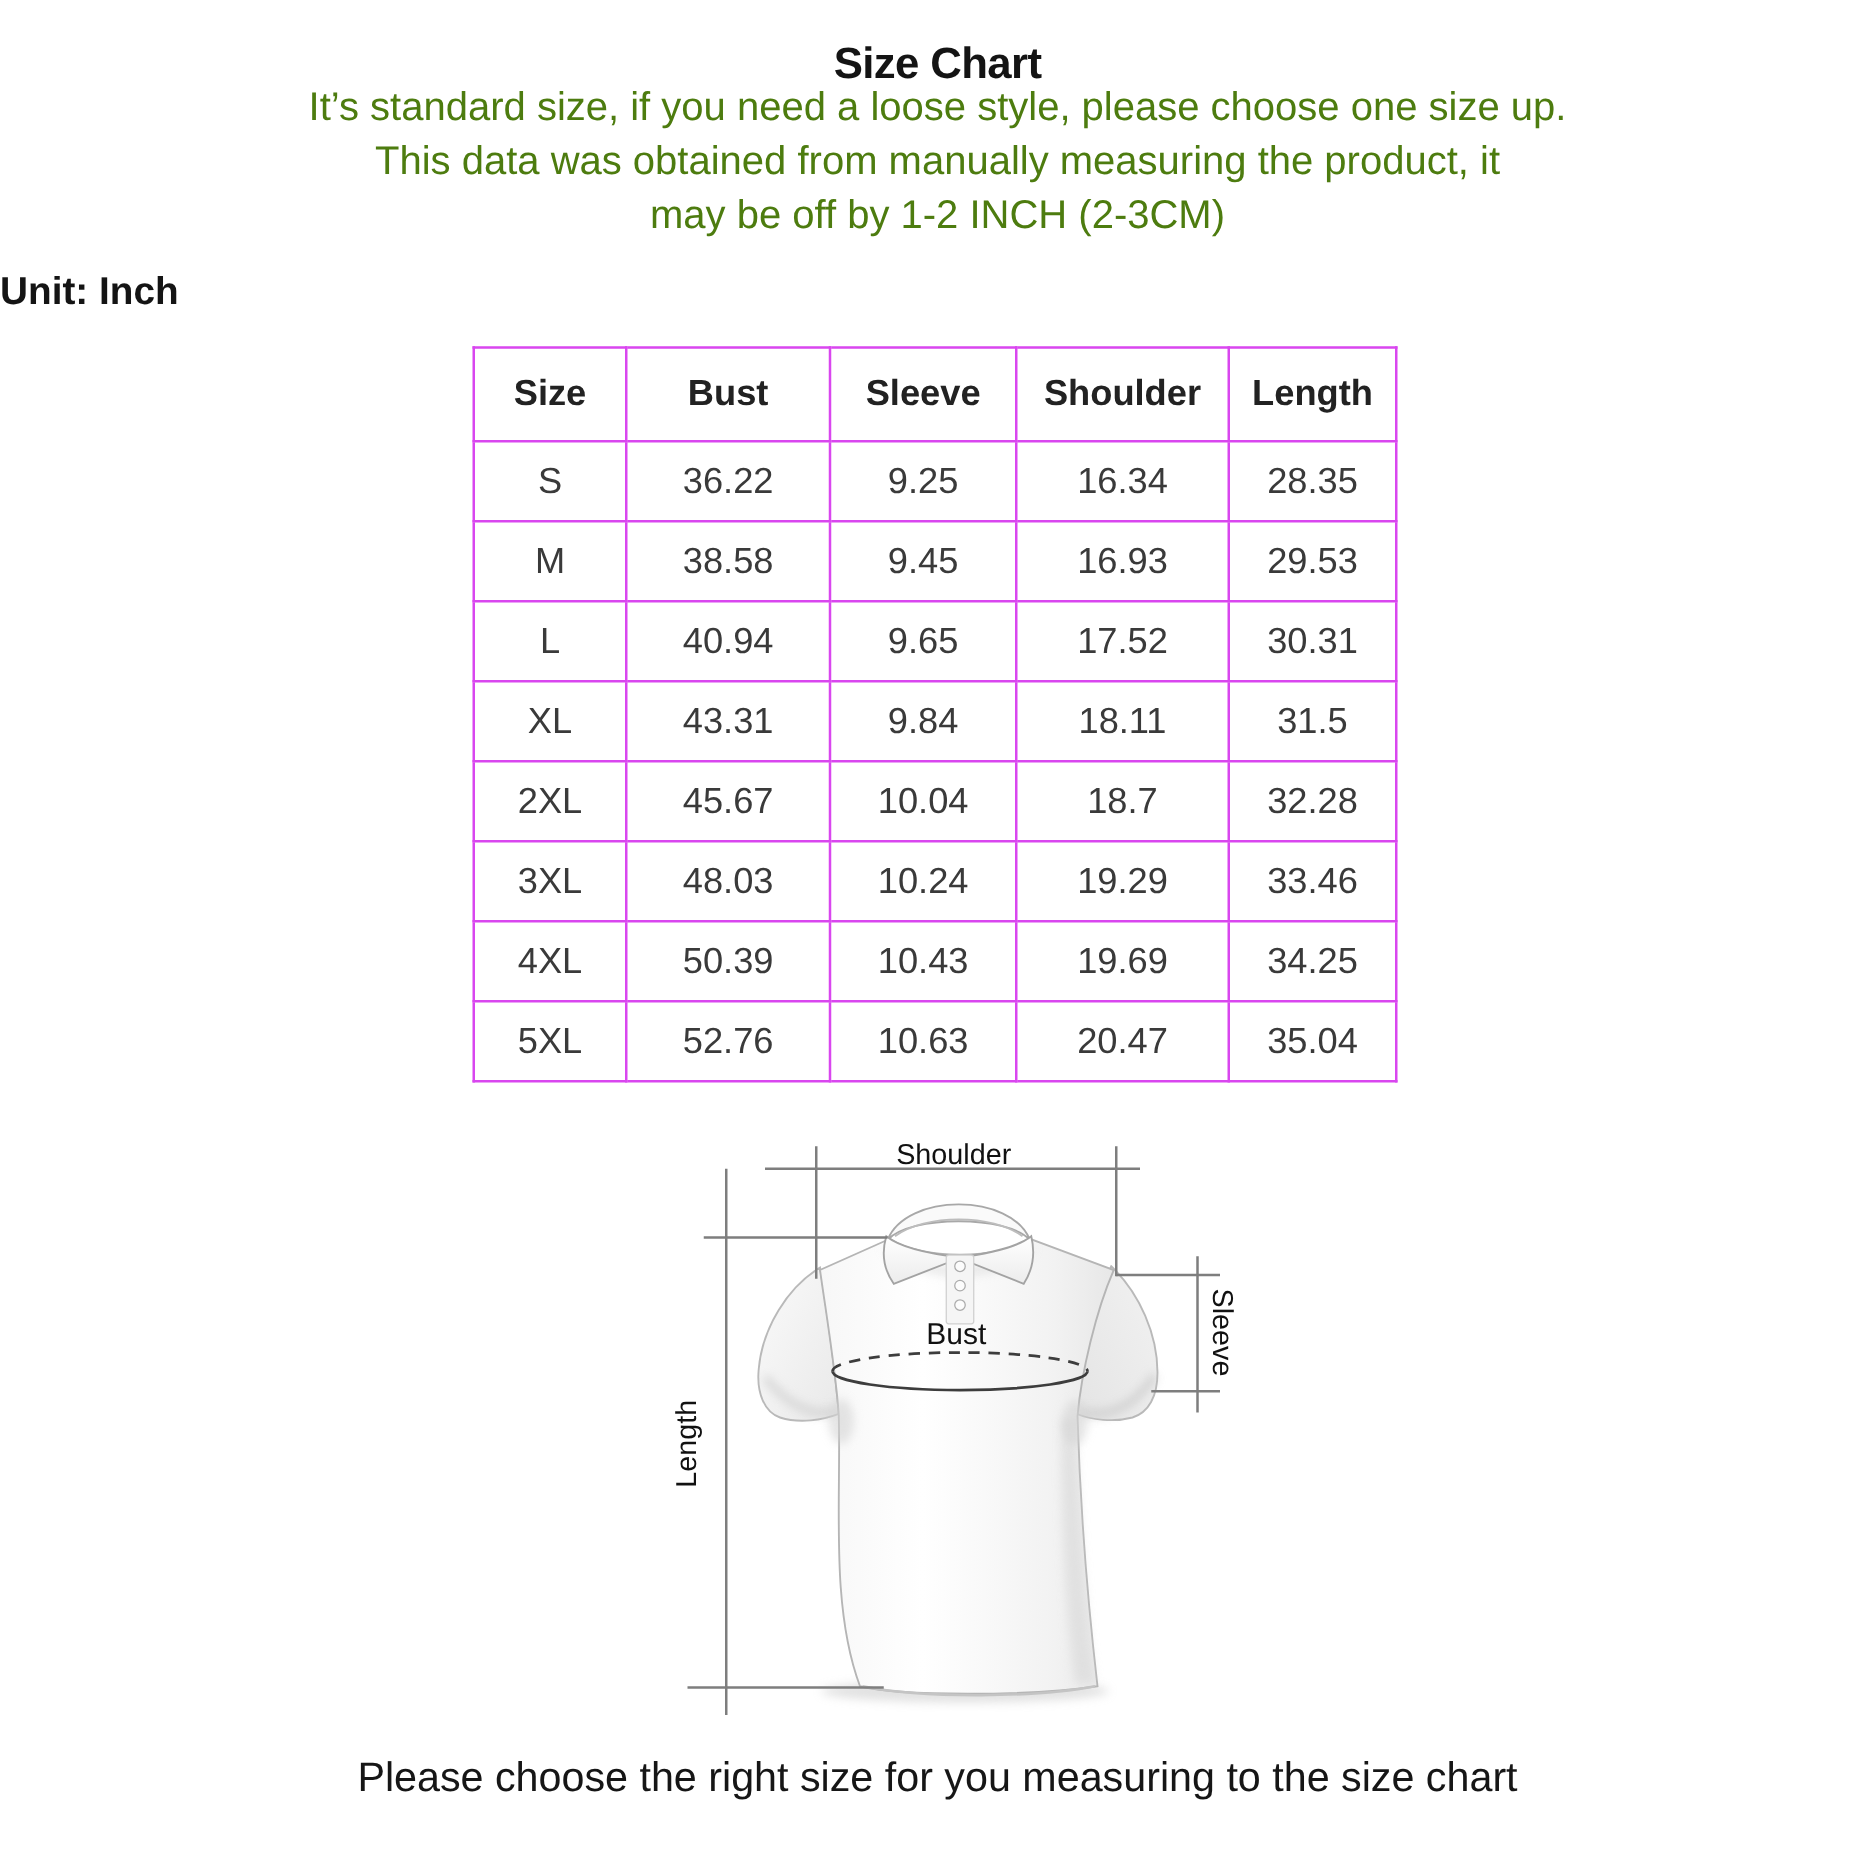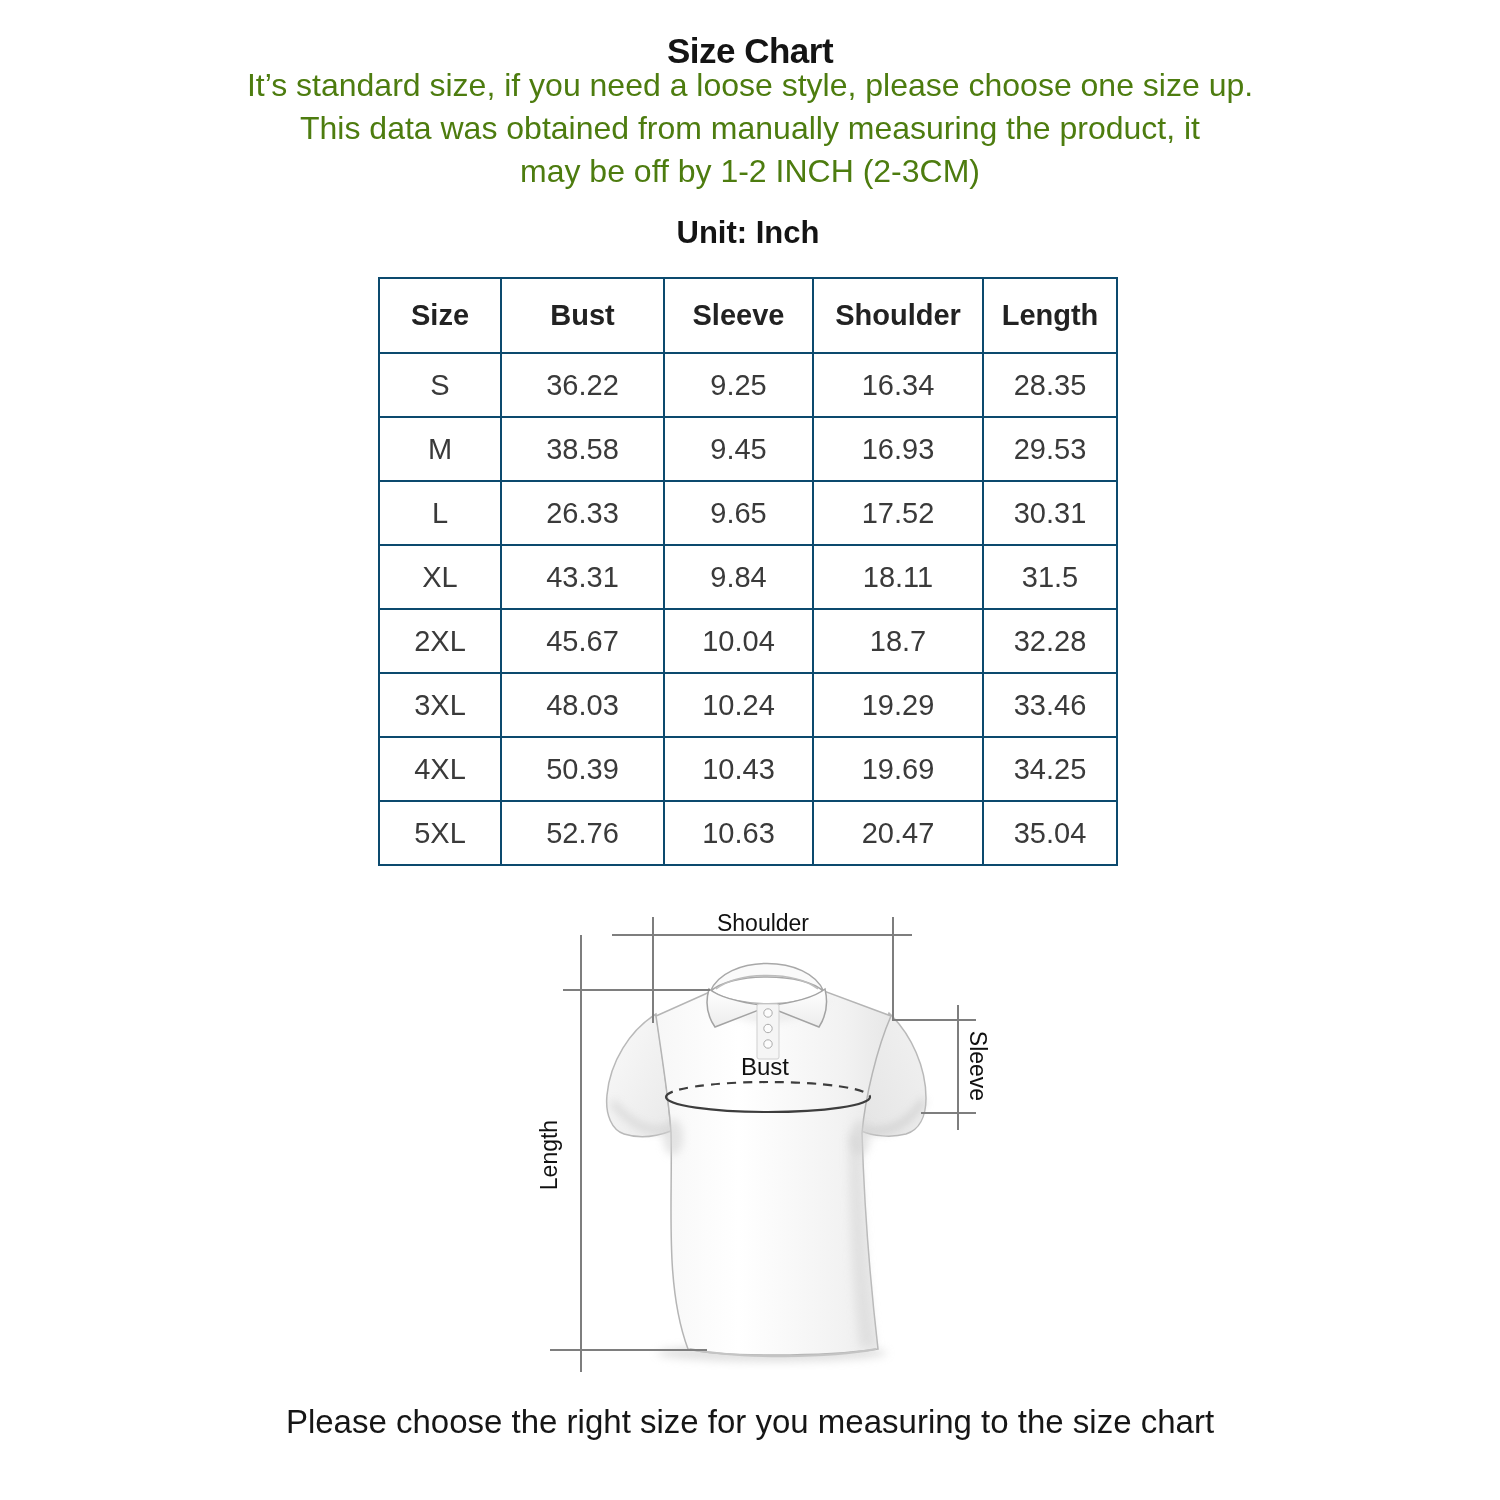--- a/index.html
+++ b/index.html
@@ -9,29 +9,29 @@
   }
   .page-title{
     position:absolute;top:8px;left:0;width:1500px;text-align:center;
     font-size:35px;font-weight:700;letter-spacing:-0.5px;color:#141414;
   }
   .intro{
     position:absolute;top:64px;left:0;width:1500px;text-align:center;
     font-size:32px;line-height:43px;color:#4d7c0f;
   }
   .unit-label{
-    position:absolute;top:215px;left:0;width:1496px;text-align:center;
+    position:absolute;top:215px;left:0;width:1496px;text-align:left;
     font-size:31px;font-weight:700;color:#141414;
   }
   table.size-table{
     position:absolute;left:378px;top:277px;width:738px;
     border-collapse:collapse;table-layout:fixed;background:#ffffff;
   }
   table.size-table th, table.size-table td{
-    border:2px solid #0c4a6e;text-align:center;vertical-align:middle;
+    border:2px solid #d946ef;text-align:center;vertical-align:middle;
     font-size:29px;padding:0;
   }
   table.size-table th{height:73px;font-weight:700;color:#222222;}
   table.size-table td{height:62px;font-weight:400;color:#3a3a3a;}
   .footer-note{
     position:absolute;top:1399px;left:0;width:1500px;text-align:center;
     font-size:33px;line-height:45px;color:#161616;
   }
   svg.diagram{position:absolute;left:520px;top:895px;}
   svg .measure{stroke:#7e7e7e;stroke-width:2;fill:none;}
@@ -82,21 +82,21 @@
       </tr>
       <tr>
         <td>M</td>
         <td>38.58</td>
         <td>9.45</td>
         <td>16.93</td>
         <td>29.53</td>
       </tr>
       <tr>
         <td>L</td>
-        <td>26.33</td>
+        <td>40.94</td>
         <td>9.65</td>
         <td>17.52</td>
         <td>30.31</td>
       </tr>
       <tr>
         <td>XL</td>
         <td>43.31</td>
         <td>9.84</td>
         <td>18.11</td>
         <td>31.5</td>

